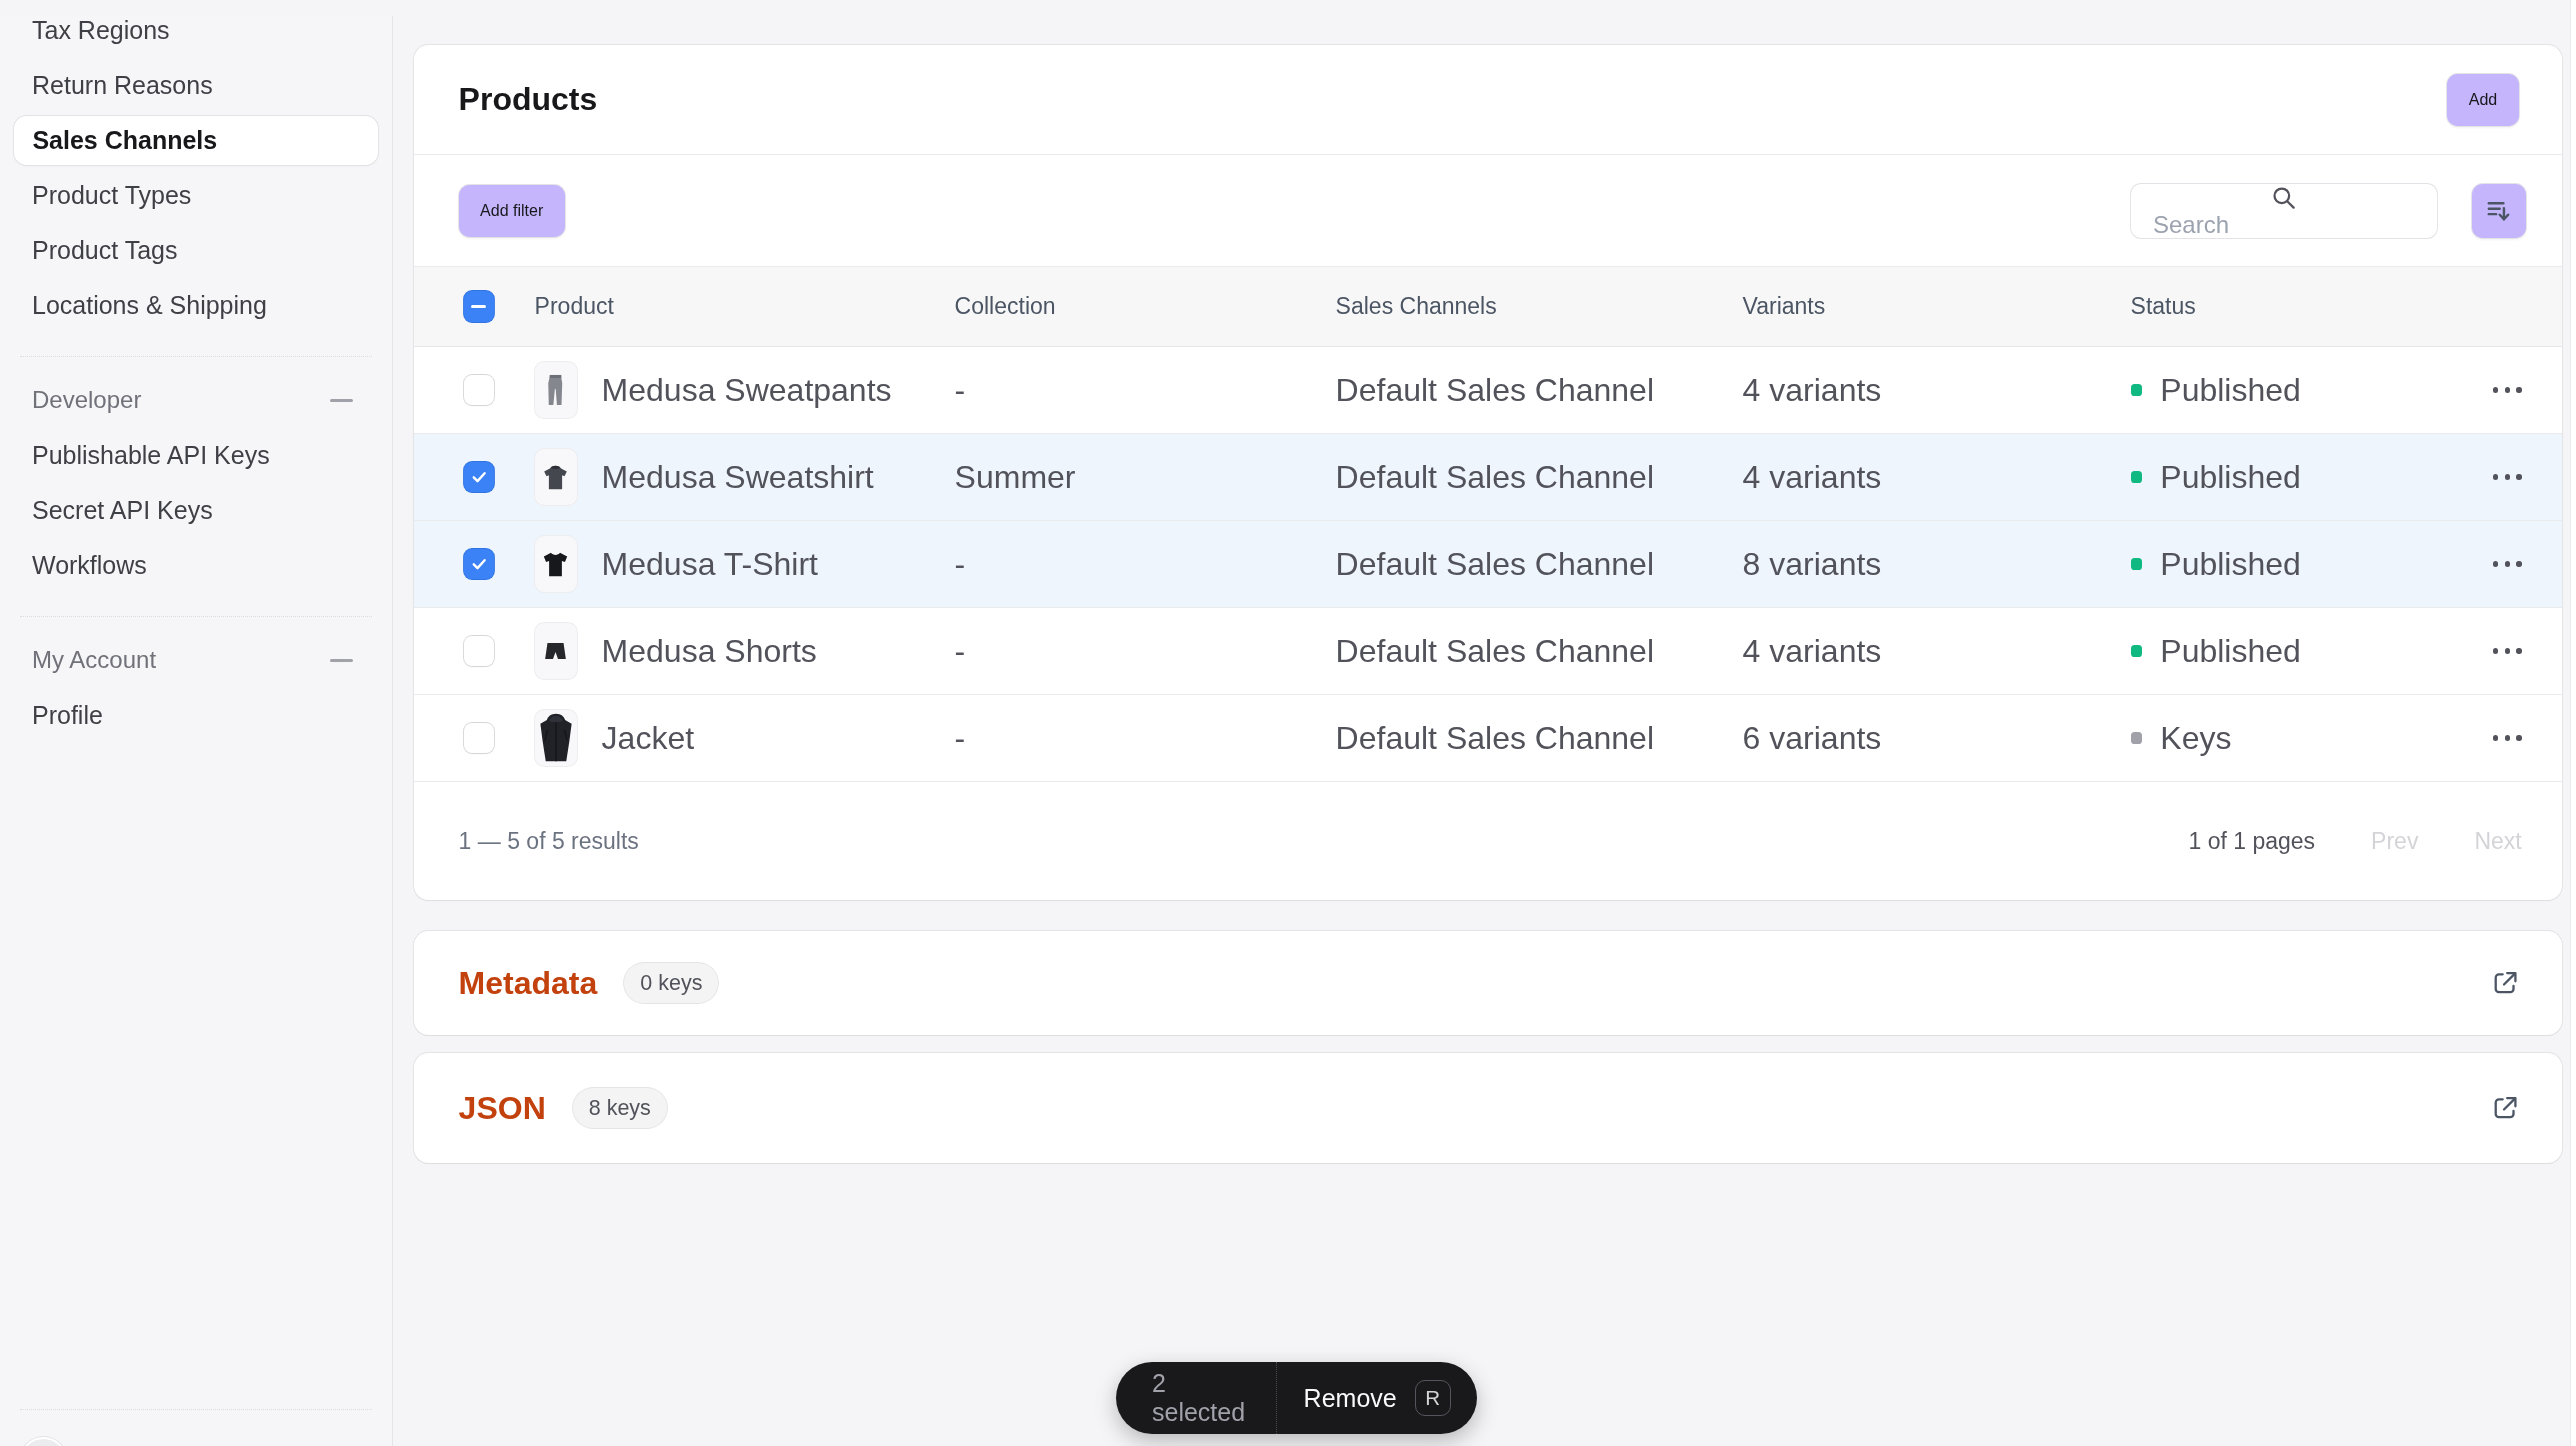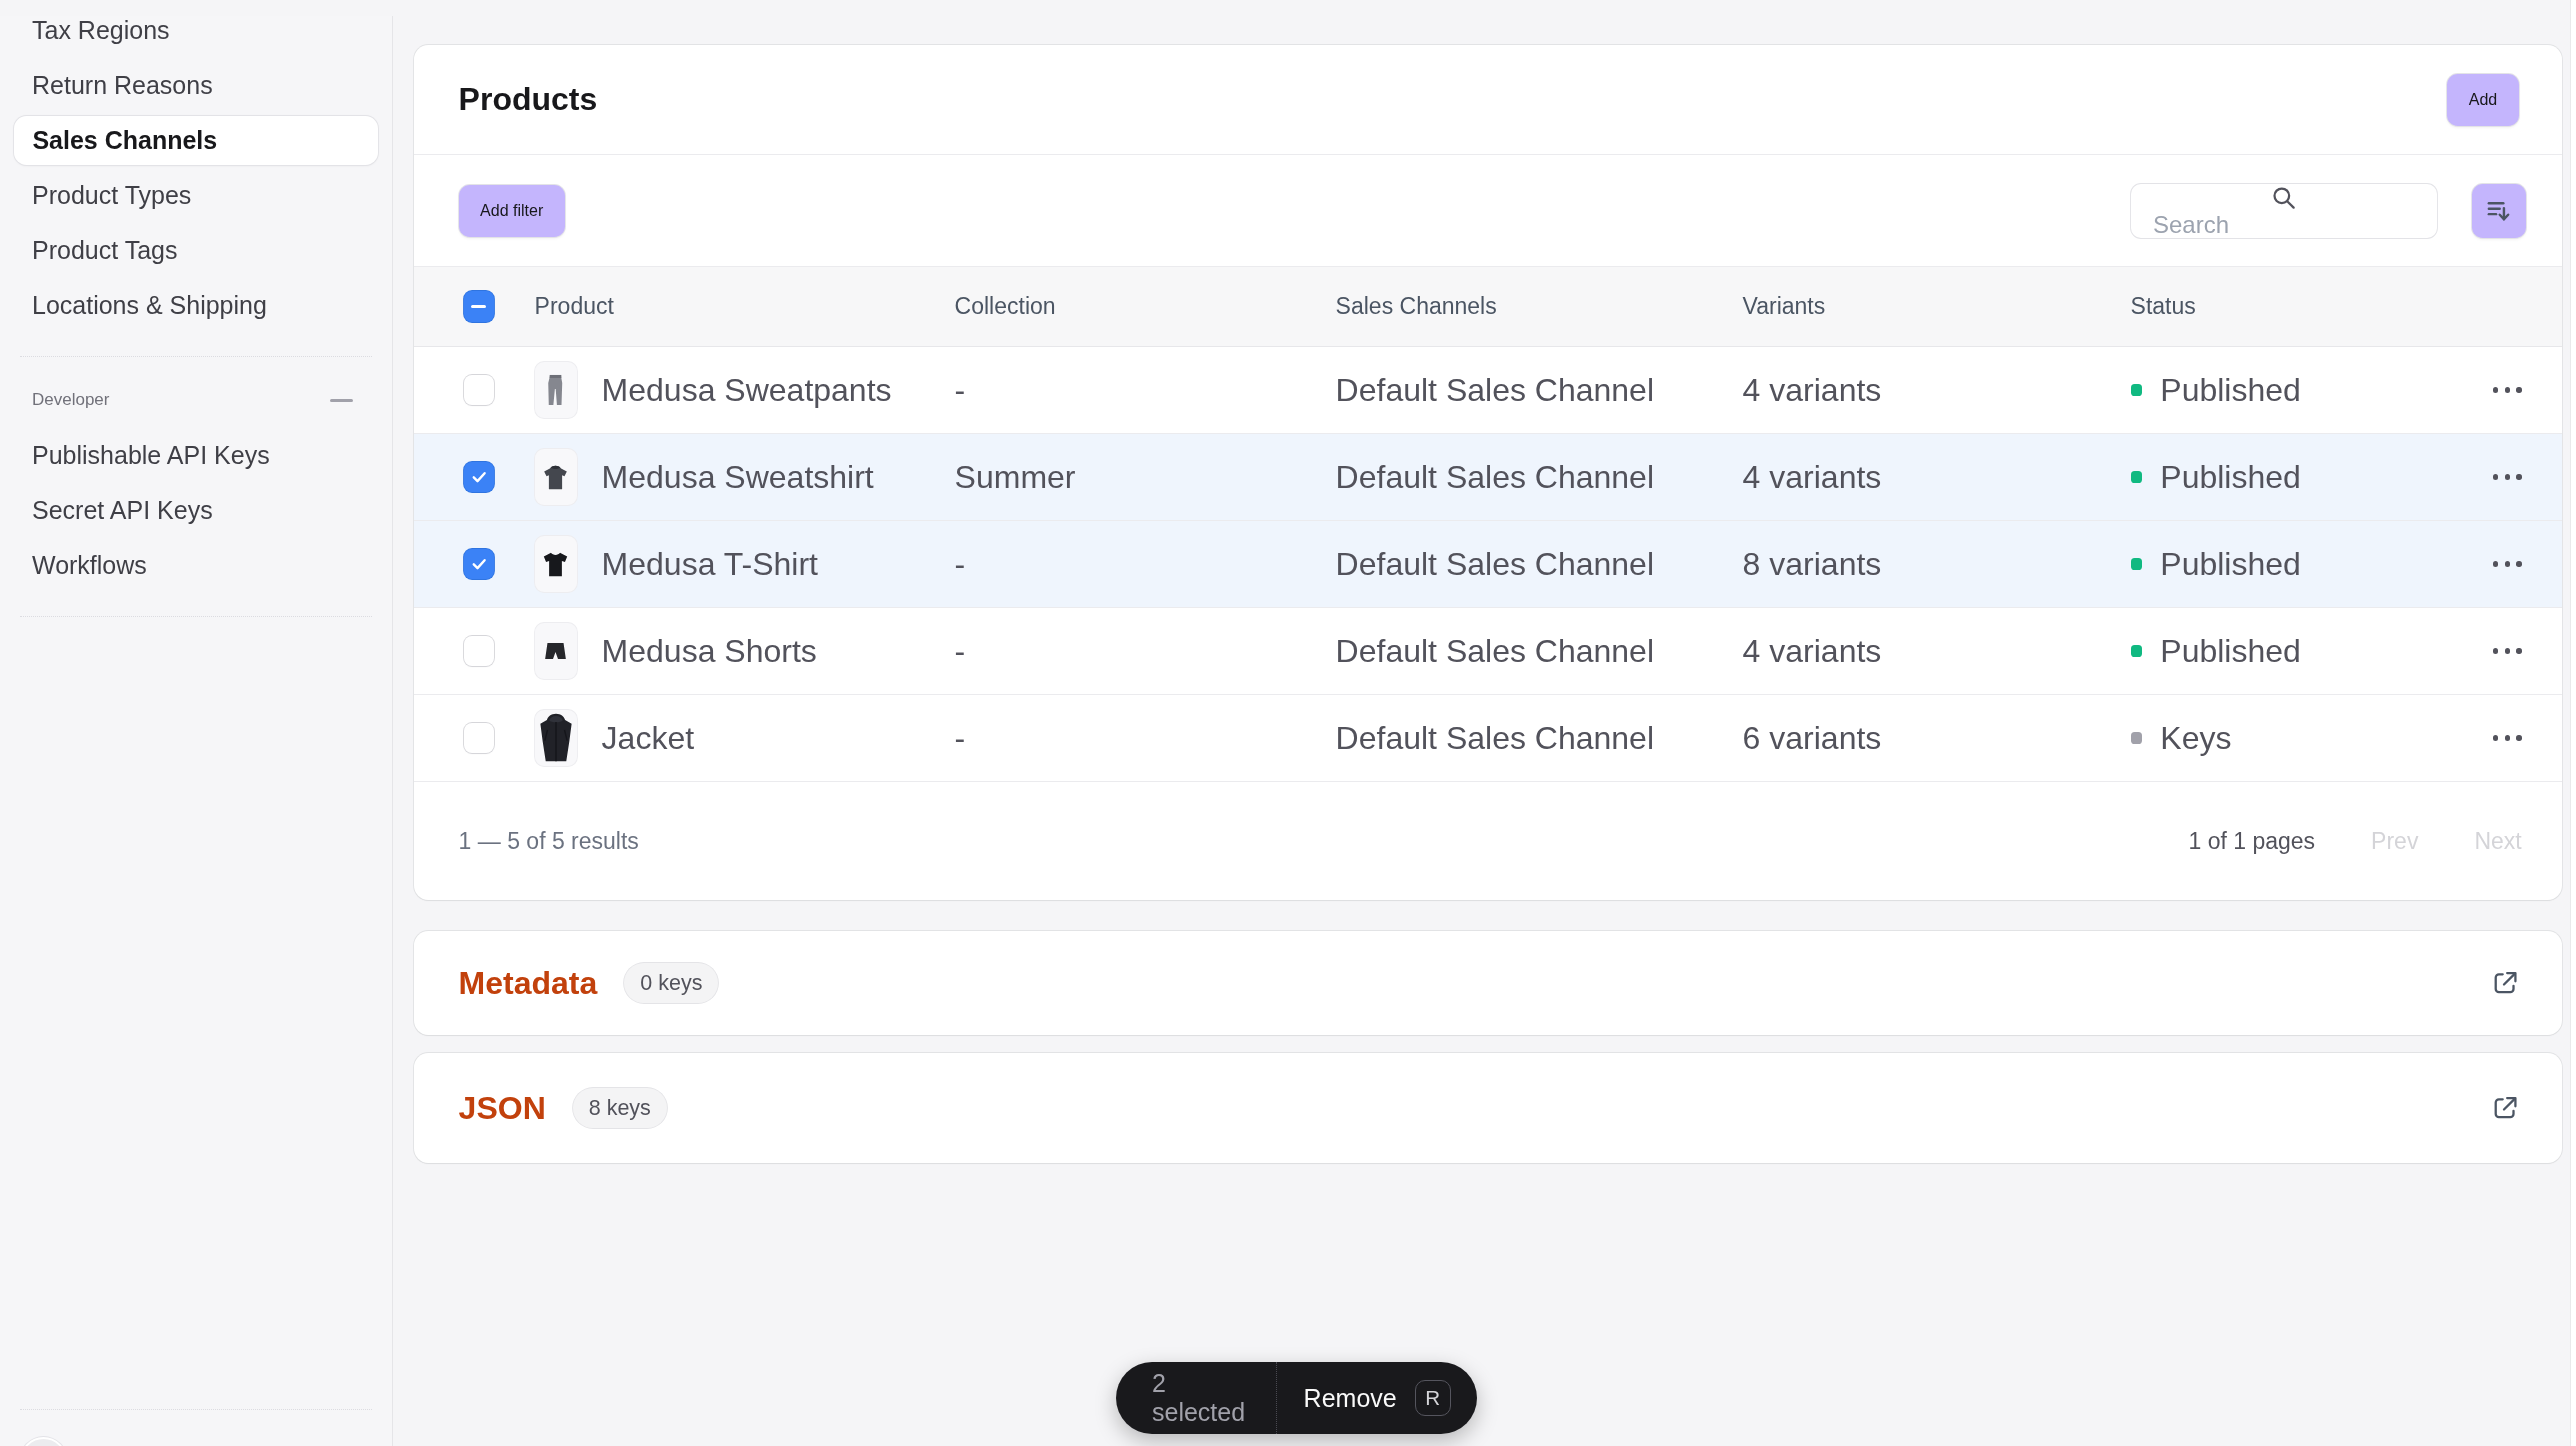--- a/index.html
+++ b/index.html
@@ -28,21 +28,21 @@
     margin:2.7px 14.4px; padding-left:18px; height:49px;
     background:#ffffff; border-radius:12.6px; color:#18181b; font-weight:600;
     box-shadow:0 0 0 0.9px #e3e3e7, 0 0.9px 2.7px rgba(0,0,0,.06);
   }
   .side-divider {
     border-top:1.8px dotted #dcdce1; margin:23px 20px 0 20px; height:0;
   }
   .nav-section { margin-top:16px; }
   .section-header {
     height:55px; display:flex; align-items:center; justify-content:space-between;
-    padding:0 39px 0 32px; font-size:17px; color:#71717a; font-weight:400;
+    padding:0 39px 0 32px; font-size:24px; color:#71717a; font-weight:400;
   }
   .collapse-icon { width:23px; height:2.7px; background:#a1a1aa; border-radius:1.8px; }
   .sidebar-bottom { position:absolute; left:0; right:0; top:1382px; }
   .user-row {
     margin-top:27px; display:flex; align-items:center; padding:0 36px 0 20px;
   }
   .avatar {
     width:47px; height:47px; border-radius:50%; background:#ececef;
     border:2.7px solid #ffffff; box-shadow:0 0 0 0.9px #e3e3e7;
     display:flex; align-items:center; justify-content:center;
@@ -215,20 +215,31 @@
             <span>Secret API Keys</span>
           </div>
           <div class="nav-item">
             <span>Workflows</span>
           </div>
         </div>
     </div>
 
     <div class="side-divider"></div>
 
+    <div class="nav-section">
+      <div class="section-header">
+        <span>My Account</span>
+        <span class="collapse-icon"></span>
+      </div>
+      <div id="section-items-1">
+          <div class="nav-item">
+            <span>Profile</span>
+          </div>
+        </div>
+    </div>
 
     <div class="sidebar-bottom">
       <div class="side-divider" style="margin-top:10.8px"></div>
       <div class="user-row">
         <span class="avatar">S</span>
         <span class="user-name">shahed nasser</span>
         <span class="dots">
             <i></i>
             <i></i>
             <i></i>

